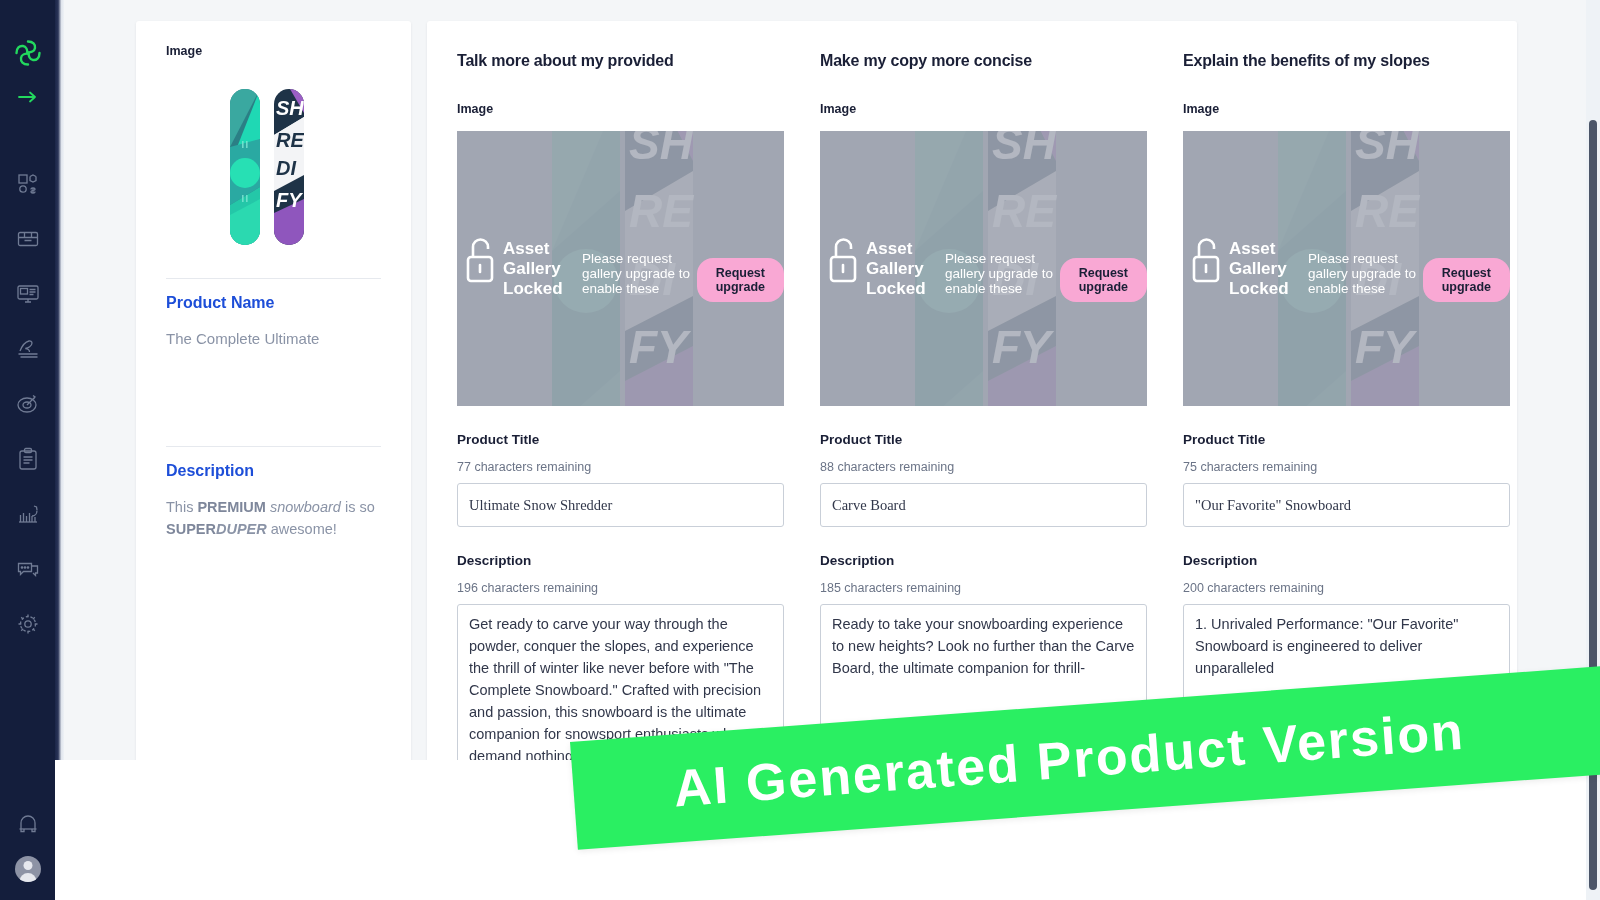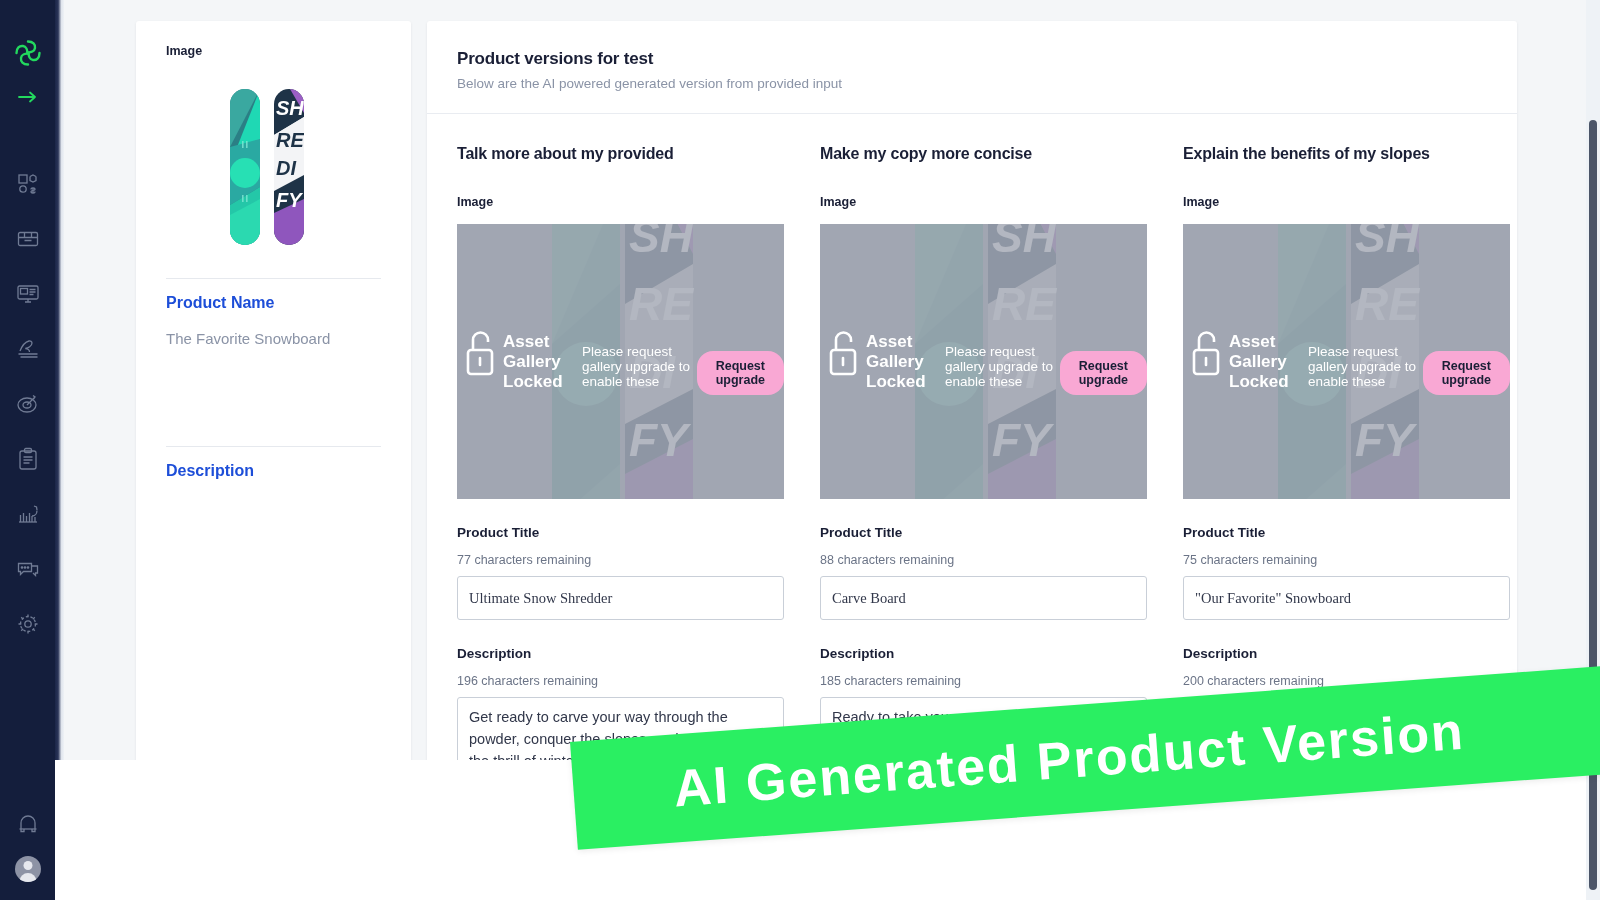--- a/index.html
+++ b/index.html
@@ -336,31 +336,28 @@
           </g>
           <g fill="#ffffff" font-family="Liberation Sans, sans-serif" font-weight="bold" font-size="20" font-style="italic">
             <text x="52" y="120">FY</text>
           </g>
         </g>
       </svg>
     </div>
 
     <div class="divider"></div>
     <div class="section-head">Product Name</div>
-    <div class="prod-name">The Favorite Snowboard</div>
+    <div class="prod-name">The Complete Ultimate</div>
 
     <div class="divider" style="margin-top:96px;"></div>
     <div class="section-head">Description</div>
+    <div class="desc-body" id="base-desc"><span>This </span><b>PREMIUM</b><span> </span><i>snowboard</i><span> is so </span><b>SUPER</b><i style="font-weight: bold;">DUPER</i><span> awesome!</span></div>
   </section>
 
   <section class="main-card">
-    <div class="main-header">
-      <div class="main-title">Product versions for test</div>
-      <div class="main-sub">Below are the AI powered generated version from provided input</div>
-    </div>
 
     <div class="columns" id="columns">
   <div class="col">
     <div class="col-title">Talk more about my provided</div>
     <div class="col-sublabel">Image</div>
 
     <div class="gallery">
       <div class="gallery-bg">
         <svg width="327" height="275" viewBox="0 0 327 275" preserveAspectRatio="xMidYMid slice">
           <rect width="327" height="275" fill="#b8bcc6"></rect>

